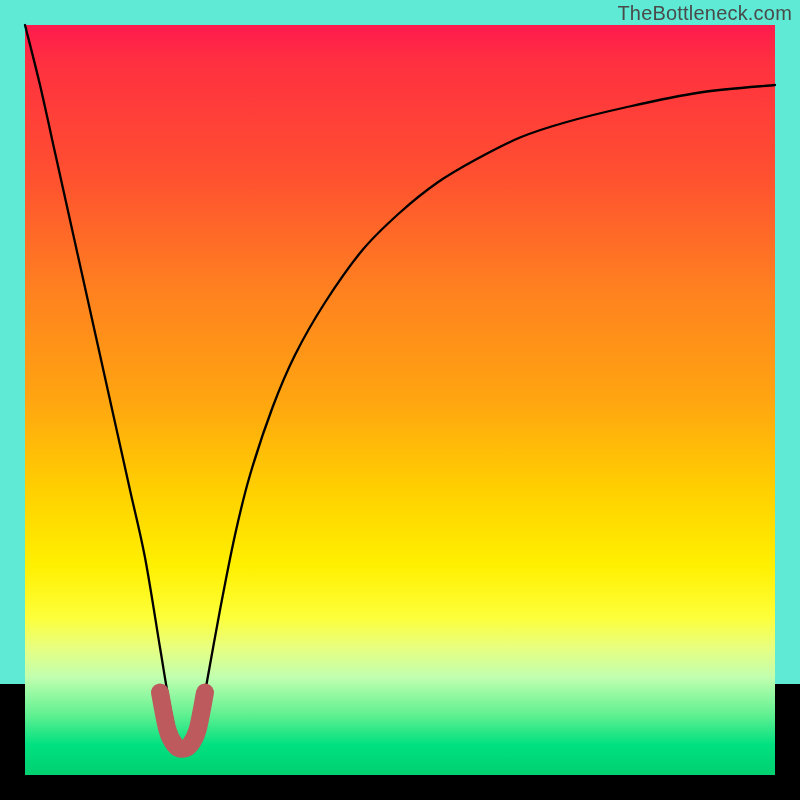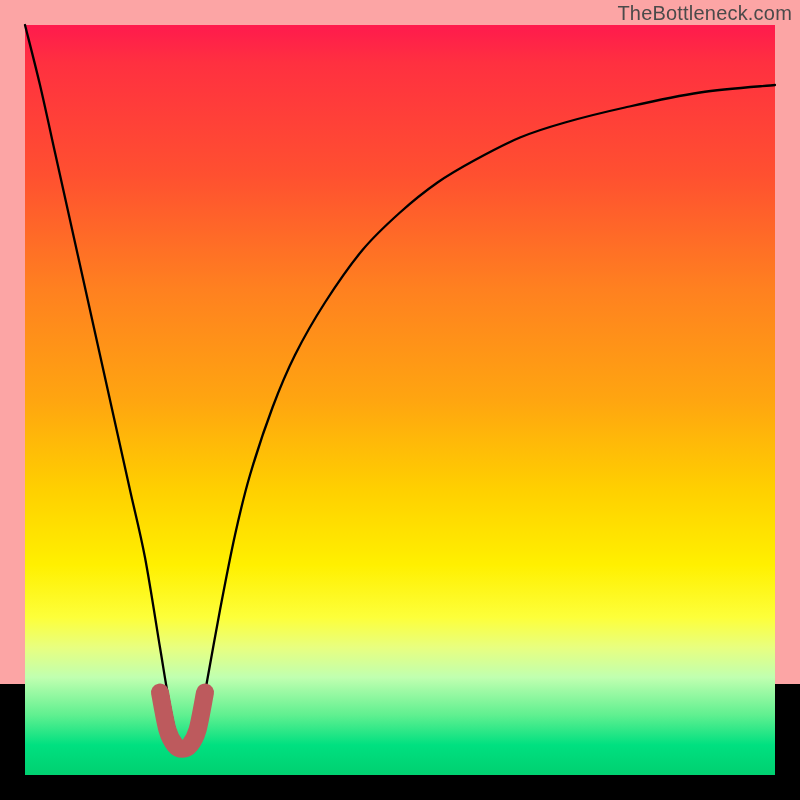--- a/index.html
+++ b/index.html
@@ -9,21 +9,21 @@
     height: 800px;
     background: #000;
     overflow: hidden;
   }
   .frame {
     position: absolute;
     top: 0;
     left: 0;
     width: 800px;
     height: 684px;
-    background: #fca5a5;
+    background: #5eead4;
   }
   .plot-bg {
     position: absolute;
     top: 25px;
     left: 25px;
     width: 750px;
     height: 750px;
     background: linear-gradient(to bottom,
       #ff1a4d 0%,
       #ff3040 5%,

